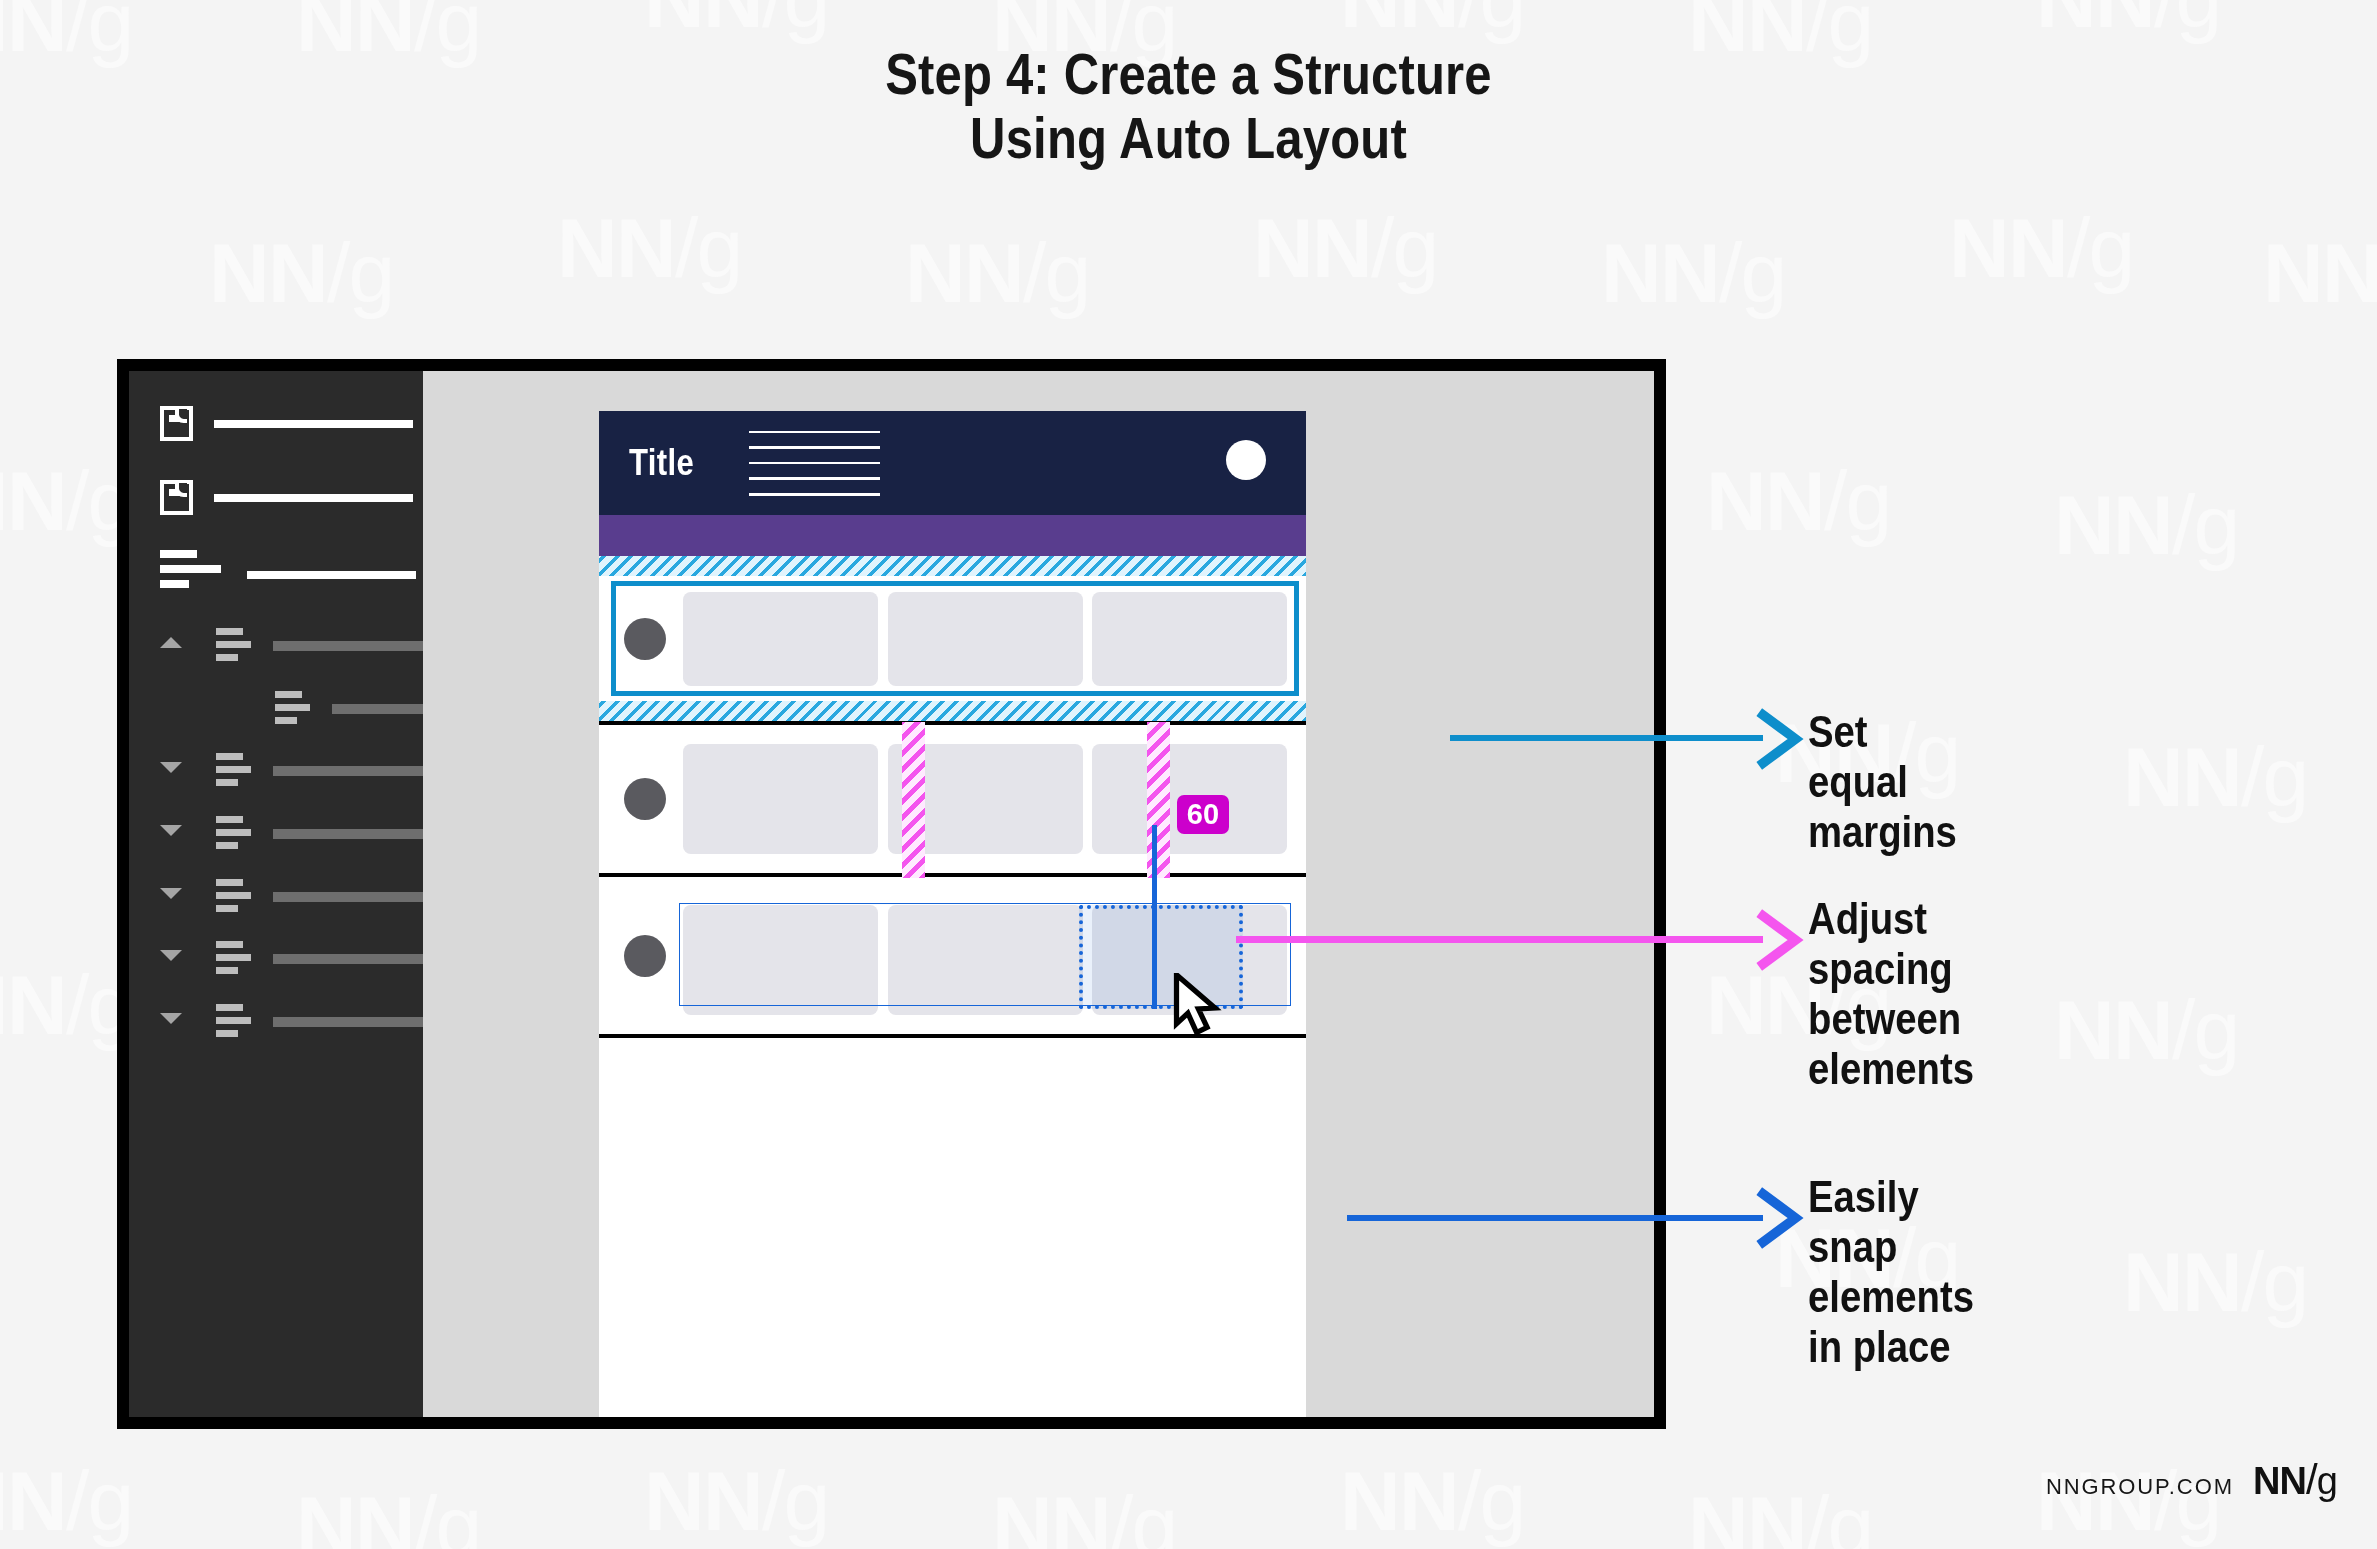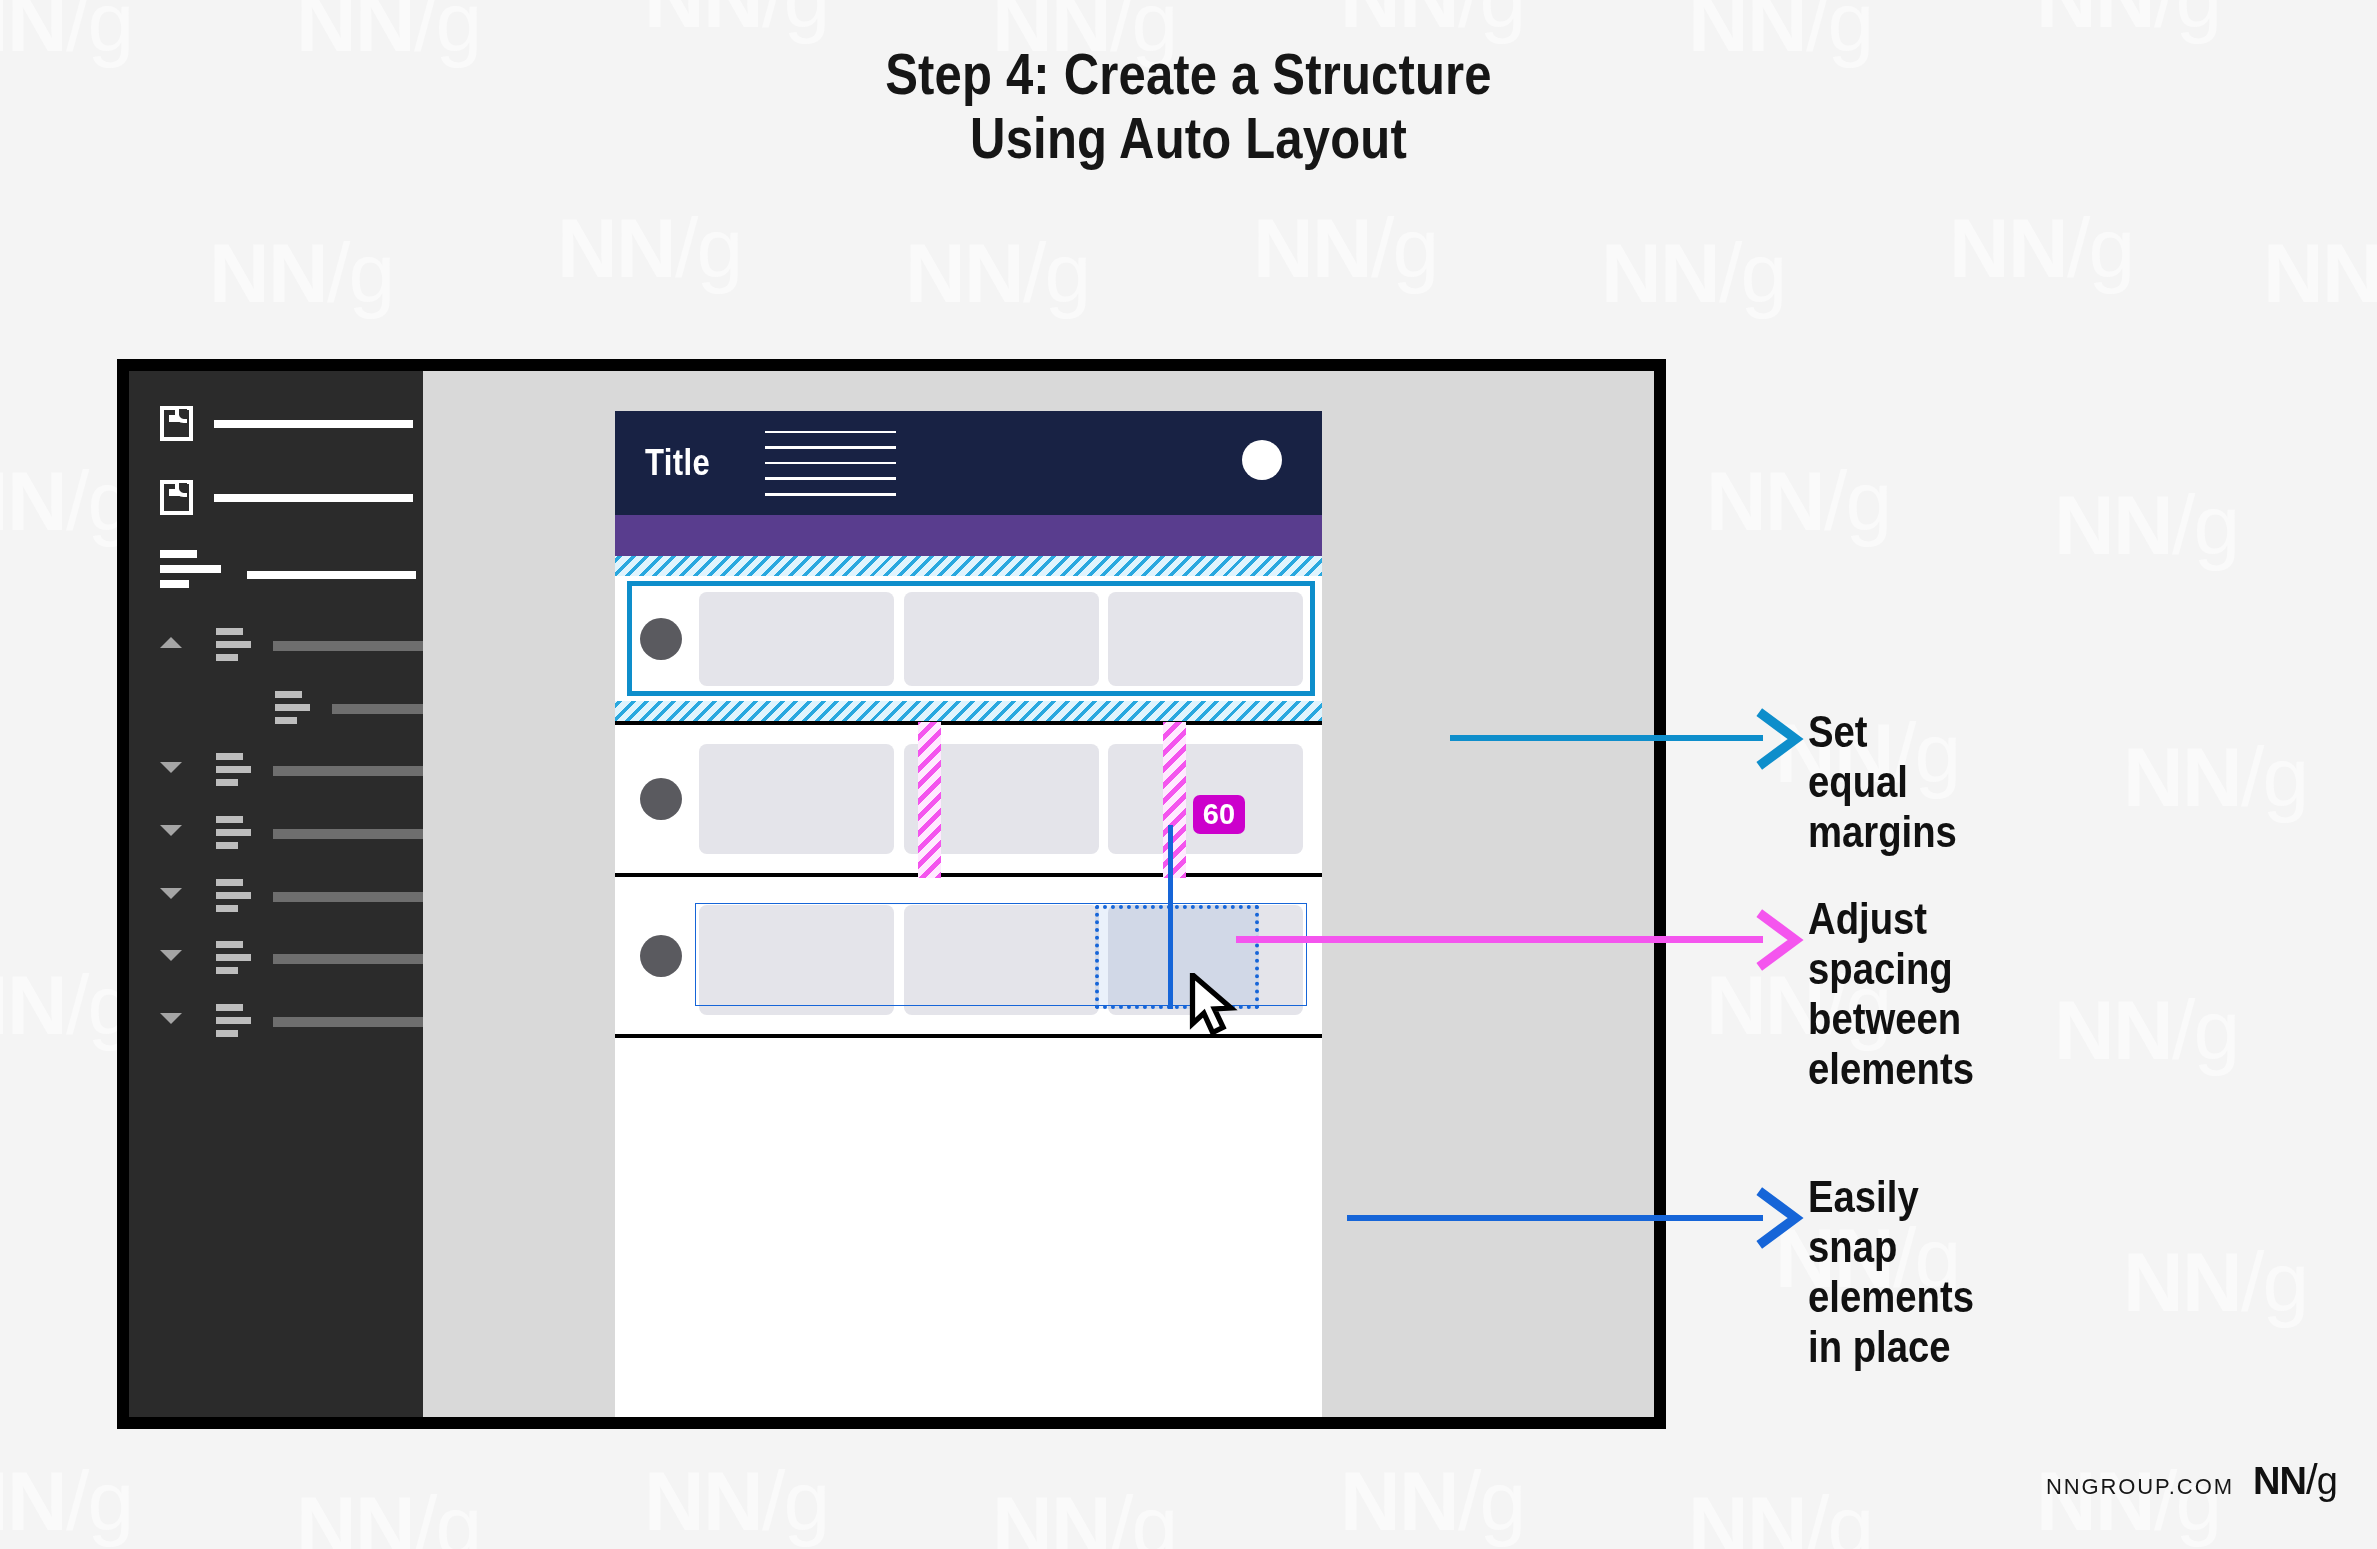--- a/index.html
+++ b/index.html
@@ -176,21 +176,21 @@
 
   
   #canvas {
     flex: 1 1 auto;
     position: relative;
     background: #d9d9d9;
     overflow: hidden;
   }
   #artboard {
     position: absolute;
-    left: 192px;
+    left: 176px;
     top: 40px;
     width: 707px;
     bottom: 0;
     background: #ffffff;
   }
 
   
   #ab-header {
     position: relative;
     height: 104px;

